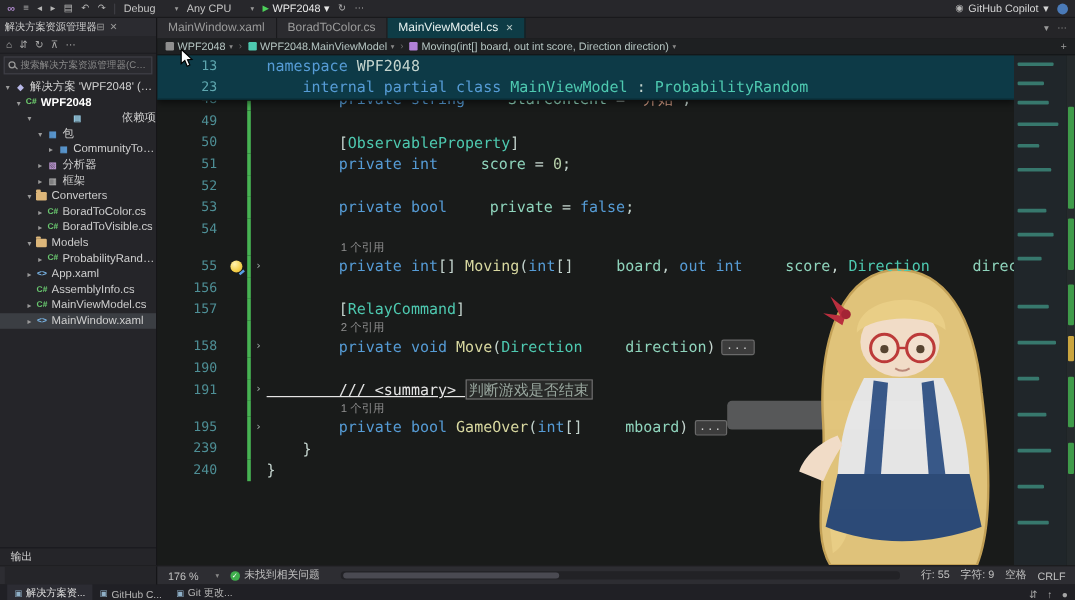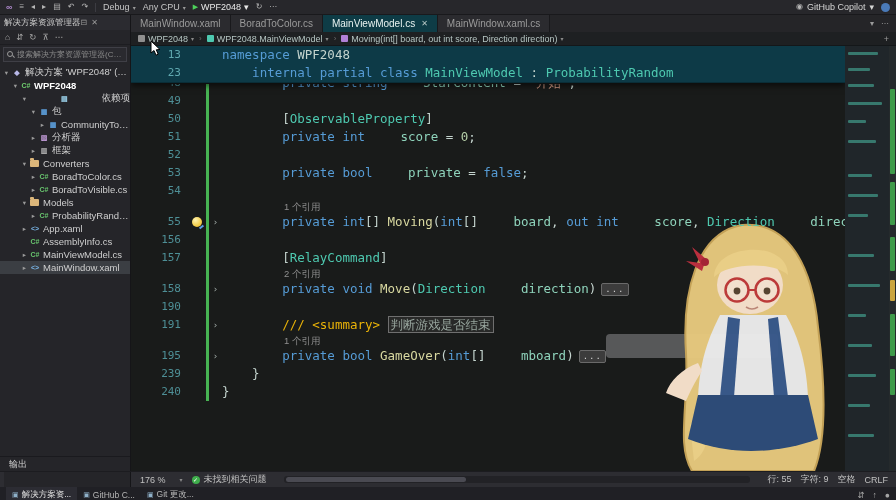--- a/index.html
+++ b/index.html
@@ -4,21 +4,21 @@
 <style>
   html,body{margin:0;padding:0;width:896px;height:500px;overflow:hidden;background:#1e1e1e;
     font-family:"Liberation Sans",sans-serif;-webkit-font-smoothing:antialiased;}
   #app{position:relative;width:896px;height:500px;background:#1e1e1e;color:#cccccc;overflow:hidden;}
 
   
   .titlebar{height:14px;background:#27272b;display:flex;align-items:center;gap:7px;padding:0 6px;
     font-size:9px;color:#c5c5c5;border-bottom:1px solid #19191c;}
   .tb-ic{font-size:8px;color:#b5b5b5;line-height:14px;}
   .vs-logo{color:#b18bd0;font-weight:bold;font-size:9px;}
-  .dd{display:flex;align-items:center;gap:3px;cursor:default;}
+  .dd{display:flex;align-items:center;gap:16px;cursor:default;}
   .dd .chev{font-size:6px;color:#9a9a9a;}
   .run{display:flex;align-items:center;gap:3px;color:#e8e8e8;}
   .run .play{color:#4dd05a;font-size:7px;}
   .tb-spacer{flex:1;}
   .copilot{display:flex;align-items:center;gap:4px;font-size:9px;color:#d5d5d5;}
   .avatar{width:9px;height:9px;border-radius:50%;background:#4a7ab8;}
   .tb-sep{width:1px;height:9px;background:#3c3c42;}
 
   
   .main{display:flex;height:456px;}
@@ -80,21 +80,21 @@
   .num{width:50px;min-width:50px;text-align:right;padding-right:9px;color:#4e8f96;font-size:11px;}
   .bulbcol{width:16px;min-width:16px;position:relative;}
   .bulb{position:absolute;width:10px;height:10px;border-radius:50%;top:4px;left:2px;
     background:radial-gradient(circle at 35% 30%, #fff3b0, #f3cf4a 60%, #d9a92f);}
   .bulb::after{content:"";position:absolute;right:-2px;bottom:-1px;width:5px;height:2px;background:#5aa0e8;transform:rotate(-40deg);}
   .barcol{width:3px;min-width:3px;}
   .barcol.changed{background:#47b353;}
   .foldcol{width:13px;min-width:13px;text-align:center;color:#a8b2ae;font-size:9px;}
   .code-text{white-space:pre;flex:1;overflow:hidden;}
   .tk-k{color:#569cd6;} .tk-t{color:#4ec9b0;} .tk-m{color:#d8d8a0;} .tk-v{color:#8fd4bc;margin-left:28px;}
-  .tk-d{color:#c4d4ce;} .tk-n{color:#b5cea8;} .tk-s{color:#d69d85;} .tk-c{color:#eab308;}
+  .tk-d{color:#c4d4ce;} .tk-n{color:#b5cea8;} .tk-s{color:#d69d85;} .tk-c{color:#e5e5e5;text-decoration:underline;}
   .tk-cb{color:#98a69e;border:1px solid #6f6f6f;background:rgba(70,70,70,0.35);padding:0 2px;}
   .tk-f{display:inline-block;border:1px solid #6a6a6a;background:#3c3c3c;color:#d0d0d0;font-size:9px;
     line-height:11px;padding:0 3px;margin-left:5px;border-radius:2px;vertical-align:middle;letter-spacing:1px;}
   .sticky{position:absolute;top:0;left:0;right:51px;z-index:2;background:#0d3a47;
     box-shadow:0 3px 6px rgba(0,0,0,0.55);border-bottom:1px solid #0a2d37;}
   .sticky .num{color:#5fa8b0;}
   .minimap{position:absolute;right:7px;top:0;bottom:0;width:44px;background:#20262a;z-index:3;}
   .mm-bar{position:absolute;left:3px;height:3px;background:rgba(78,201,176,0.5);border-radius:1px;}
   .annotations{position:absolute;right:0;top:0;bottom:0;width:7px;background:#252a2c;z-index:3;}
   .an-mark{position:absolute;left:1px;width:5px;border-radius:1px;}
@@ -269,23 +269,20 @@
         <div style="display:flex" id="tabs">
             <div class="tab">
               <span>MainWindow.xaml</span>
             </div>
             <div class="tab">
               <span>BoradToColor.cs</span>
             </div>
             <div class="tab active">
               <span>MainViewModel.cs</span>
               <span class="close">✕</span>
-            </div>
-            <div class="tab">
-              <span>MainWindow.xaml.cs</span>
             </div>
           </div>
         <div class="tabs-right">
           <span>▾</span>
           <span>⋯</span>
         </div>
       </div>
       <div class="breadcrumb">
         <span class="bc-seg">
           <span class="bc-ico" style="background:#8f8f8f"></span>

